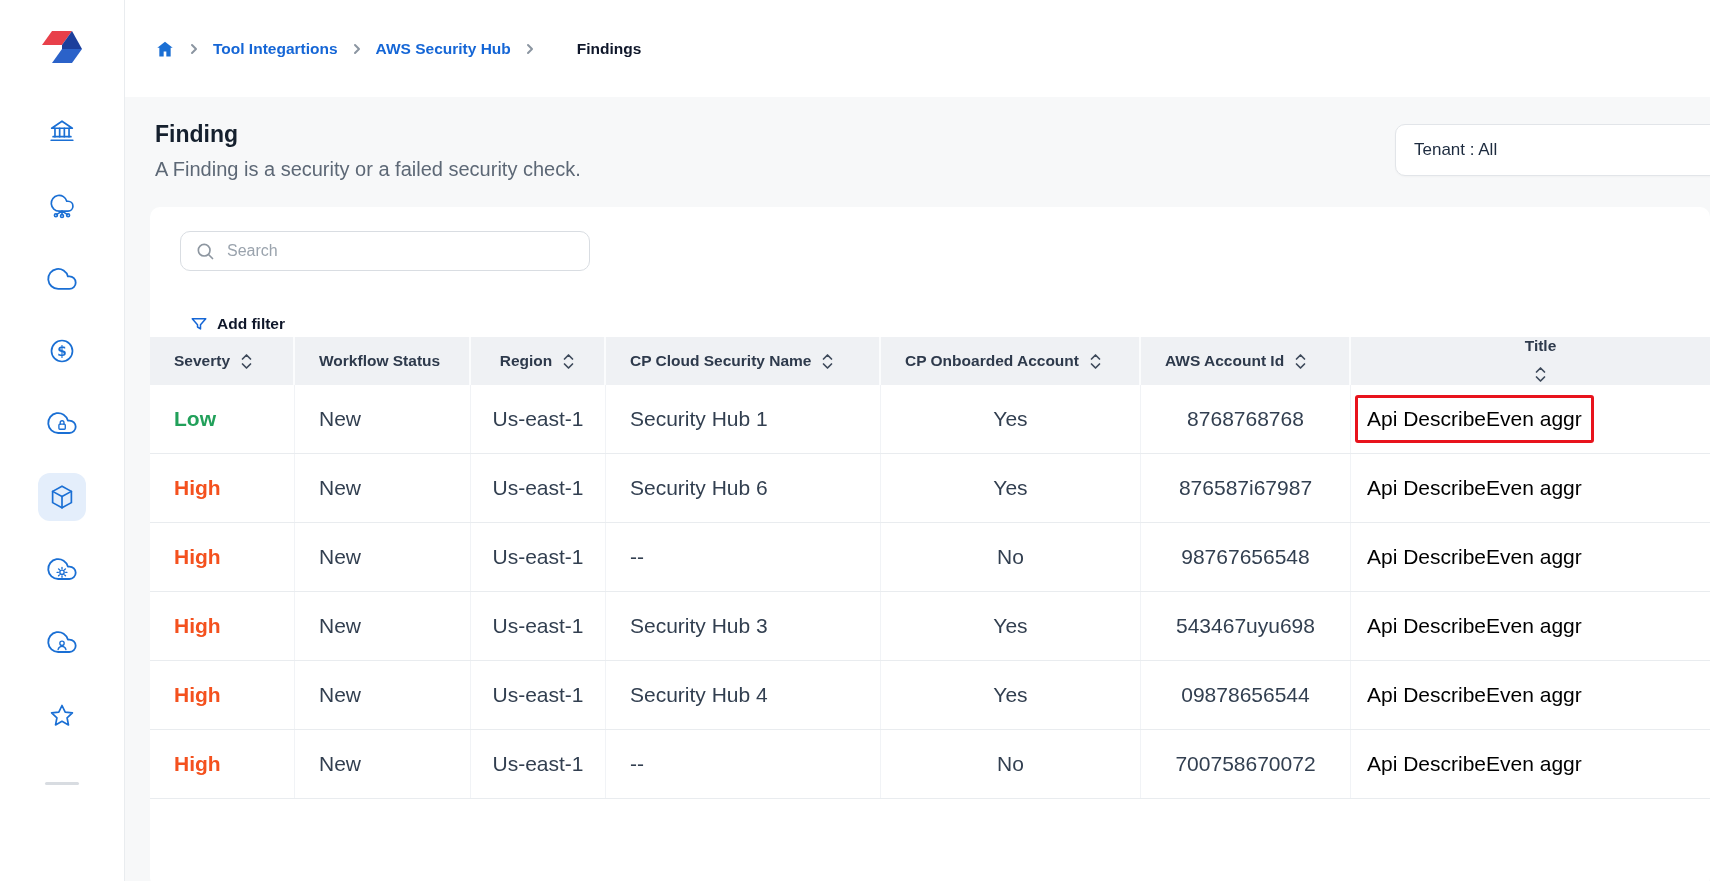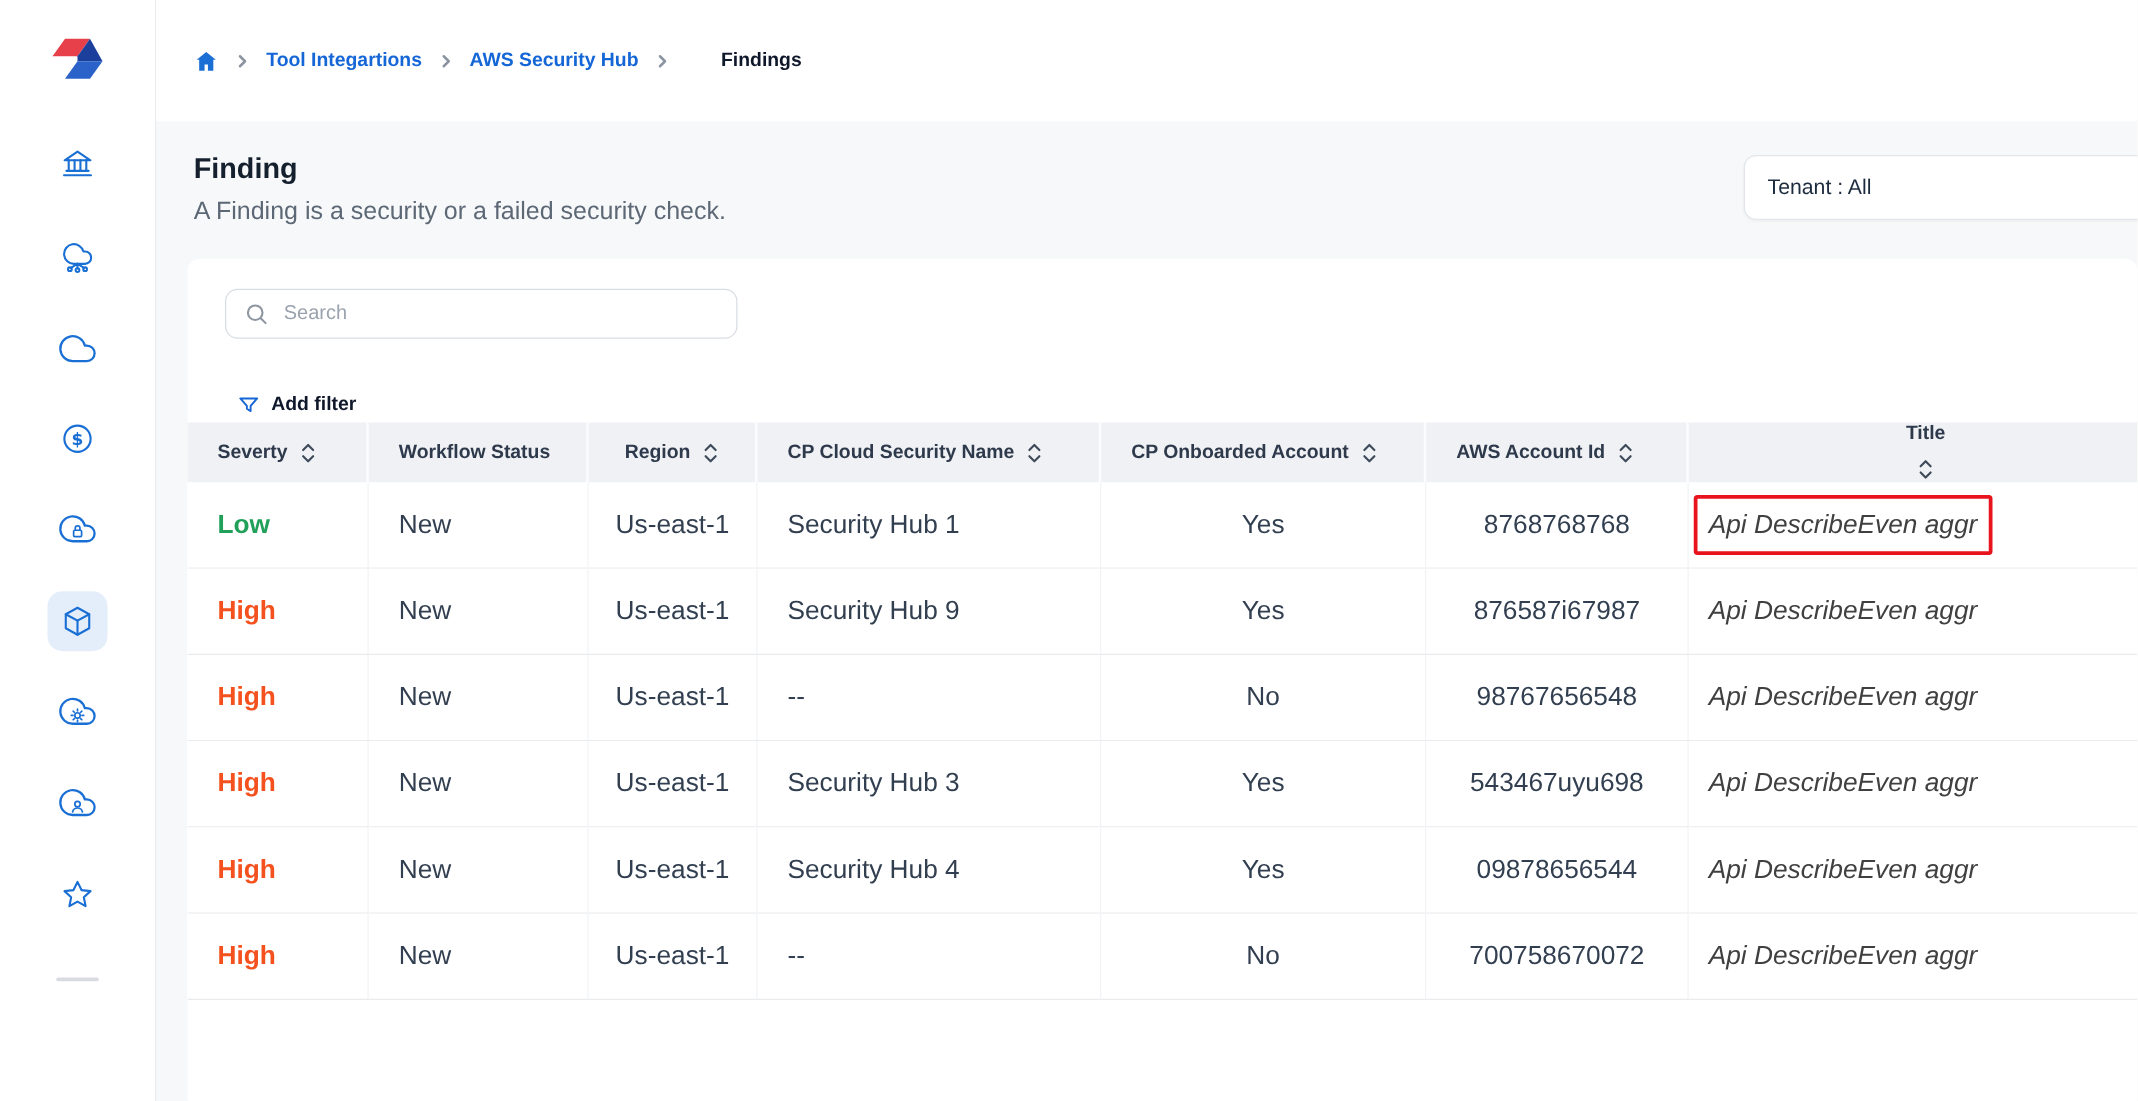--- a/index.html
+++ b/index.html
@@ -91,21 +91,21 @@
   .td {
     display:flex; align-items:center; padding-left:24px;
     font-size:21px; color:#323f50; border-right:1px solid #f1f3f6;
   }
   .td:last-child { border-right:none; }
   .td.center { justify-content:center; padding-left:0; }
   .td.title-cell { padding-left:16px; }
 
   .sev-low  { color:#21a05a; font-weight:700; }
   .sev-high { color:#f4511e; font-weight:700; }
-  .link { color:#404040; text-decoration:none; cursor:pointer;font-style:italic; }
+  .link { color:#000000; text-decoration:none; cursor:pointer; }
 
   .red-highlight { position:relative; display:inline-block; }
   .red-highlight::after {
     content:""; position:absolute; top:-12px; bottom:-12px; left:-12px; right:-12px;
     border:3px solid #e8131c; border-radius:3px; pointer-events:none;
   }
 </style>
 </head>
 <body>
 
@@ -334,21 +334,21 @@
             <div class="td">
                 <span class="sev-high">High</span>
               </div>
             <div class="td">
                 <span>New</span>
               </div>
             <div class="td center">
                 <span>Us-east-1</span>
               </div>
             <div class="td">
-                <span>Security Hub 9</span>
+                <span>Security Hub 6</span>
               </div>
             <div class="td center">
                 <span>Yes</span>
               </div>
             <div class="td center">
                 <span>876587i67987</span>
               </div>
             <div class="td title-cell">
                 <a class="link">Api DescribeEven aggr</a>
               </div>

